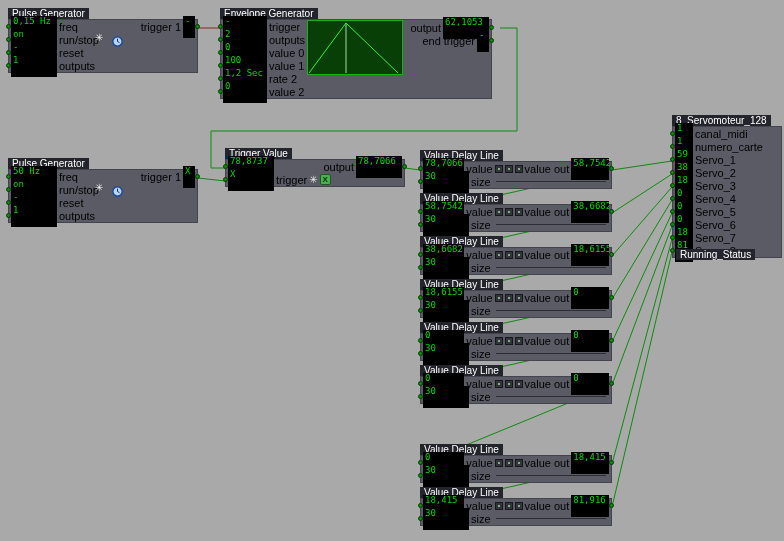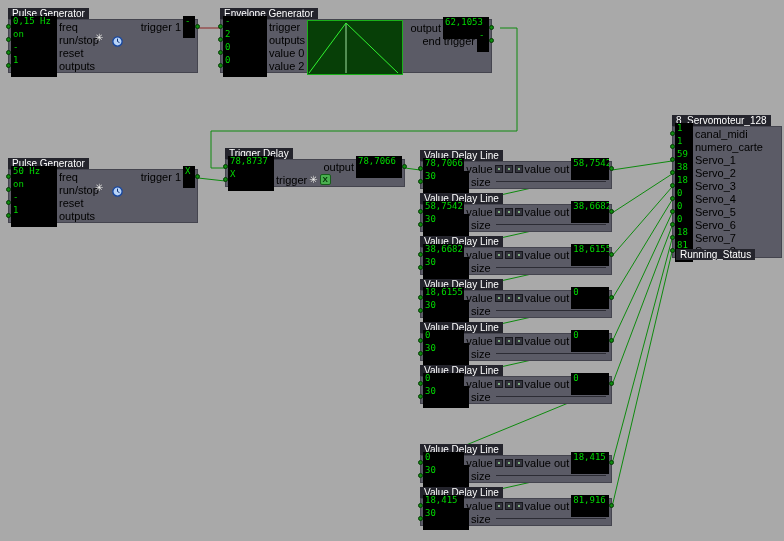--- a/index.html
+++ b/index.html
@@ -162,20 +162,30 @@
       <span class="field w44">2</span>
       <span class="label">outputs</span>
     </div>
     <div class="row">
       <span class="port in"></span>
       <span class="field w44">0</span>
       <span class="label">value 0</span>
     </div>
     <div class="row">
       <span class="port in"></span>
+      <span class="field w44">100</span>
+      <span class="label">value 1</span>
+    </div>
+    <div class="row">
+      <span class="port in"></span>
+      <span class="field w44">1,2 Sec</span>
+      <span class="label">rate 2</span>
+    </div>
+    <div class="row">
+      <span class="port in"></span>
       <span class="field w44">0</span>
       <span class="label">value 2</span>
     </div>
   </div>
 </div>
 
 <div class="module" style="left:8px;top:158px;width:190px">
   <div class="tab">Pulse Generator</div>
   <div class="mbody">
     <span class="ast abs" style="left:86px;top:13px">✳</span>
@@ -204,21 +214,21 @@
     </div>
     <div class="row">
       <span class="port in"></span>
       <span class="field w46">1</span>
       <span class="label">outputs</span>
     </div>
   </div>
 </div>
 
 <div class="module" style="left:225px;top:148px;width:180px">
-  <div class="tab">Trigger Delay</div>
+  <div class="tab">Trigger Value</div>
   <div class="mbody">
     <div class="row">
       <span class="port in"></span>
       <span class="field w46">78,8737</span>
       <span class="spacer"></span>
       <span class="label">output</span>
       <span class="field w46">78,7066</span>
       <span class="port out"></span>
     </div>
     <div class="row">

